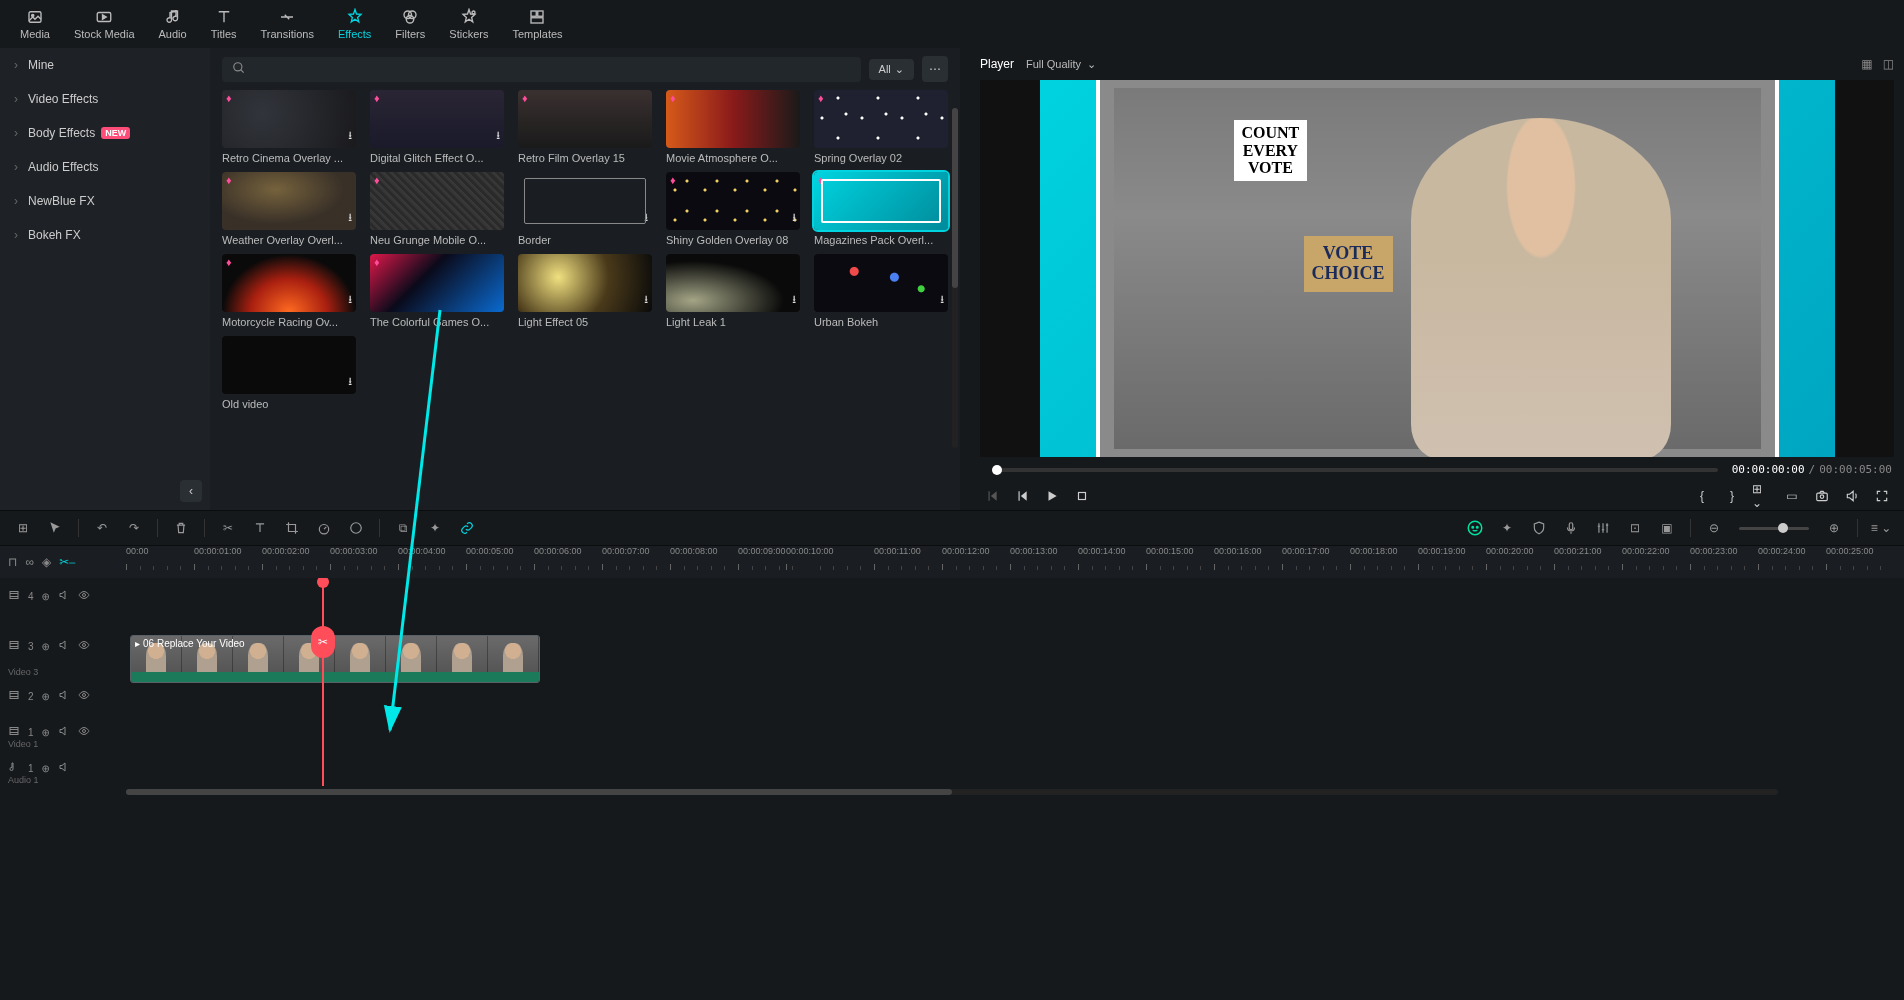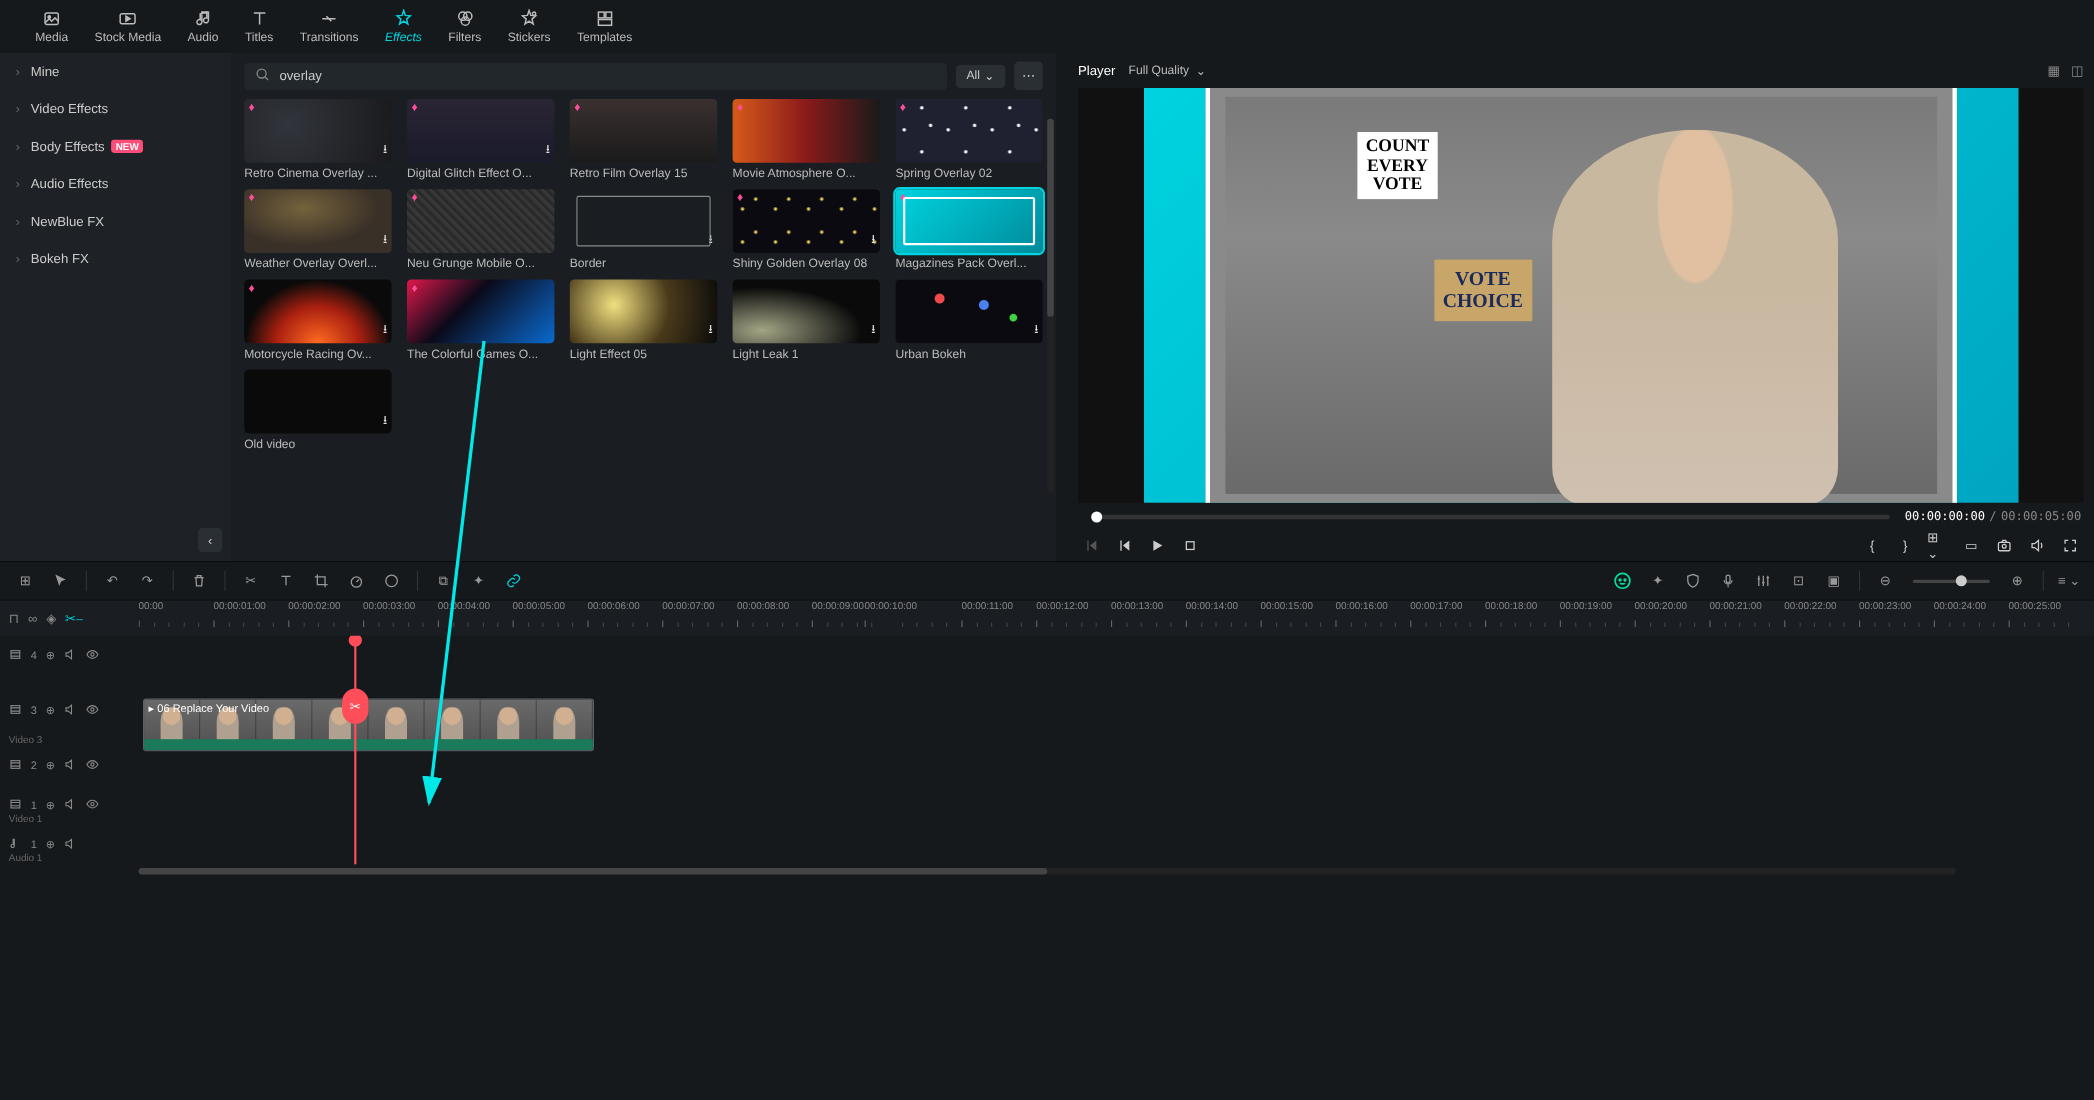--- a/index.html
+++ b/index.html
@@ -1,21 +1,21 @@
 <!DOCTYPE html>
 <html><head>
 <meta charset="utf-8">
 <style>
 * { margin: 0; padding: 0; box-sizing: border-box; }
 body { background: #16191c; color: #ccc; font-family: -apple-system, Segoe UI, sans-serif; font-size: 12px; overflow: hidden; width: 1904px; height: 1000px; }
 
-.topbar { display: flex; height: 48px; margin-left: 12px; }
+.topbar { display: flex; height: 48px; }
 .tab-group { display: flex; padding: 2px 8px; }
 .tab { display: flex; flex-direction: column; align-items: center; justify-content: center; padding: 2px 12px; cursor: pointer; color: #bbb; font-size: 11px; gap: 2px; }
-.tab.active { color: #00d4e0; font-style: italic; }
+.tab.active { color: #00d4e0; }
 .tab svg { width: 20px; height: 18px; }
 
 .main-row { display: flex; height: 462px; }
 .left-panel { width: 960px; display: flex; background: #1a1e22; }
 .sidebar { width: 210px; background: #1e2226; display: flex; flex-direction: column; }
 .side-item { display: flex; align-items: center; padding: 10px 14px; cursor: pointer; font-size: 12px; color: #ccc; gap: 6px; }
 .side-item .chev { width: 8px; color: #666; }
 .side-item .badge { background: #ff4d7a; color: #fff; font-size: 9px; padding: 1px 4px; border-radius: 3px; font-weight: bold; }
 .side-collapse { margin-top: auto; padding: 8px; text-align: right; }
 .side-collapse .btn { display: inline-flex; width: 22px; height: 22px; background: #2a2f34; border-radius: 4px; align-items: center; justify-content: center; cursor: pointer; }
@@ -238,21 +238,20 @@
     </div>
     <div class="browser" style="position:relative;">
       <div class="search-row">
         <div class="search-box">
           <span>
             <svg width="14" height="14" viewBox="0 0 24 24" fill="none" stroke="#888" stroke-width="2">
                 <circle cx="10" cy="10" r="7"></circle>
                 <line x1="20" y1="20" x2="15" y2="15"></line>
               </svg>
           </span>
-          <input value="overlay" style="">
         </div>
         <div class="filter-chip">
           <span>All</span>
           <span>⌄</span>
         </div>
         <div class="dots-btn">⋯</div>
       </div>
       <div class="grid" id="effects-grid">
           <div class="grid-item">
             <div class="thumb t-retro">

